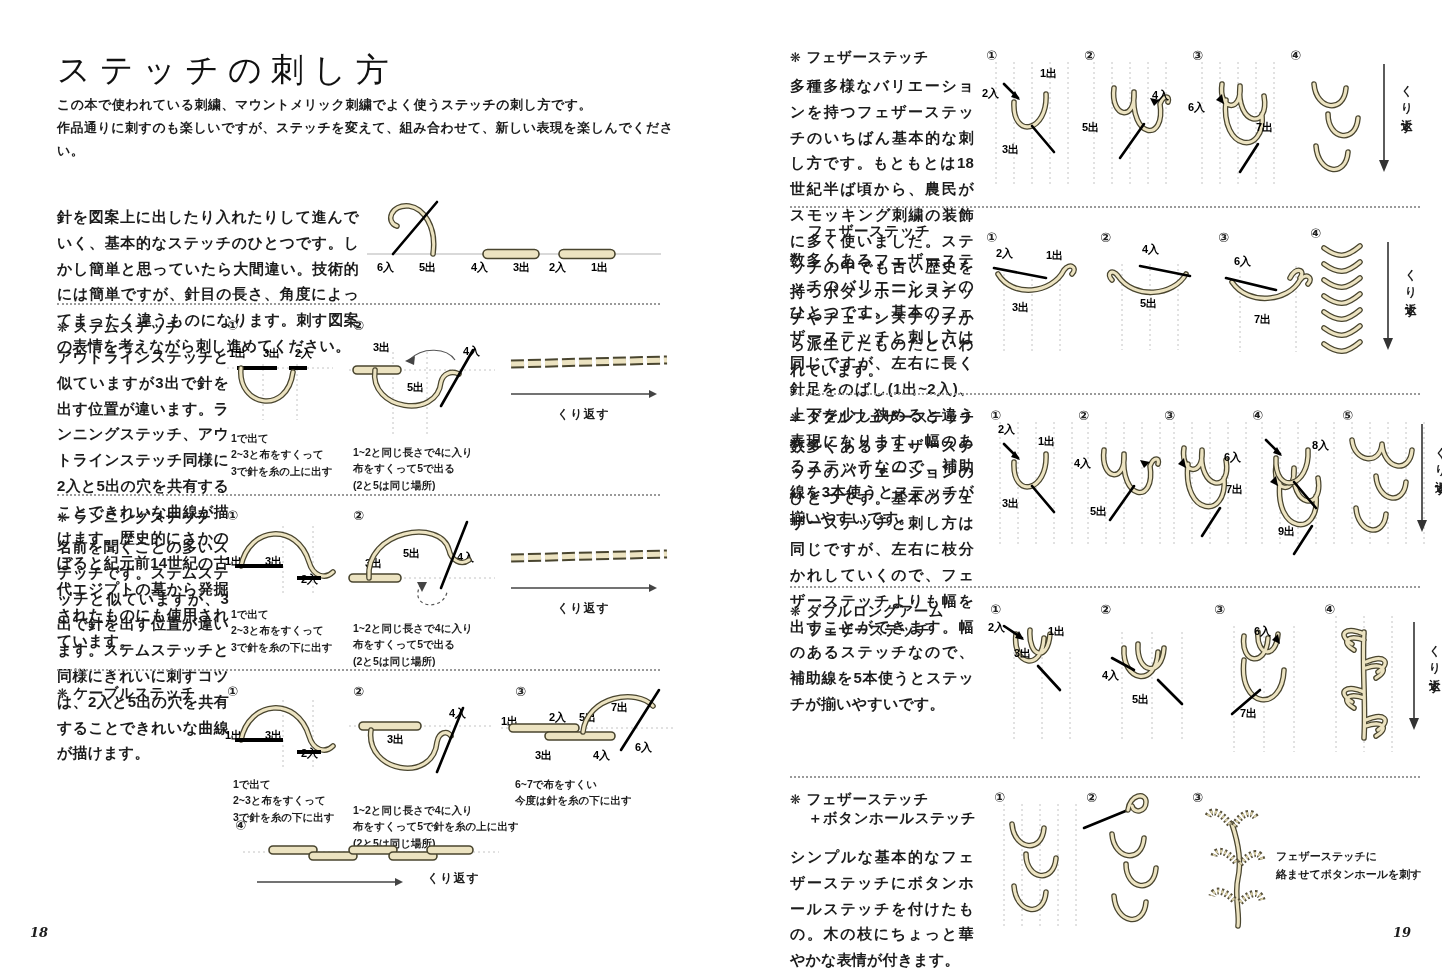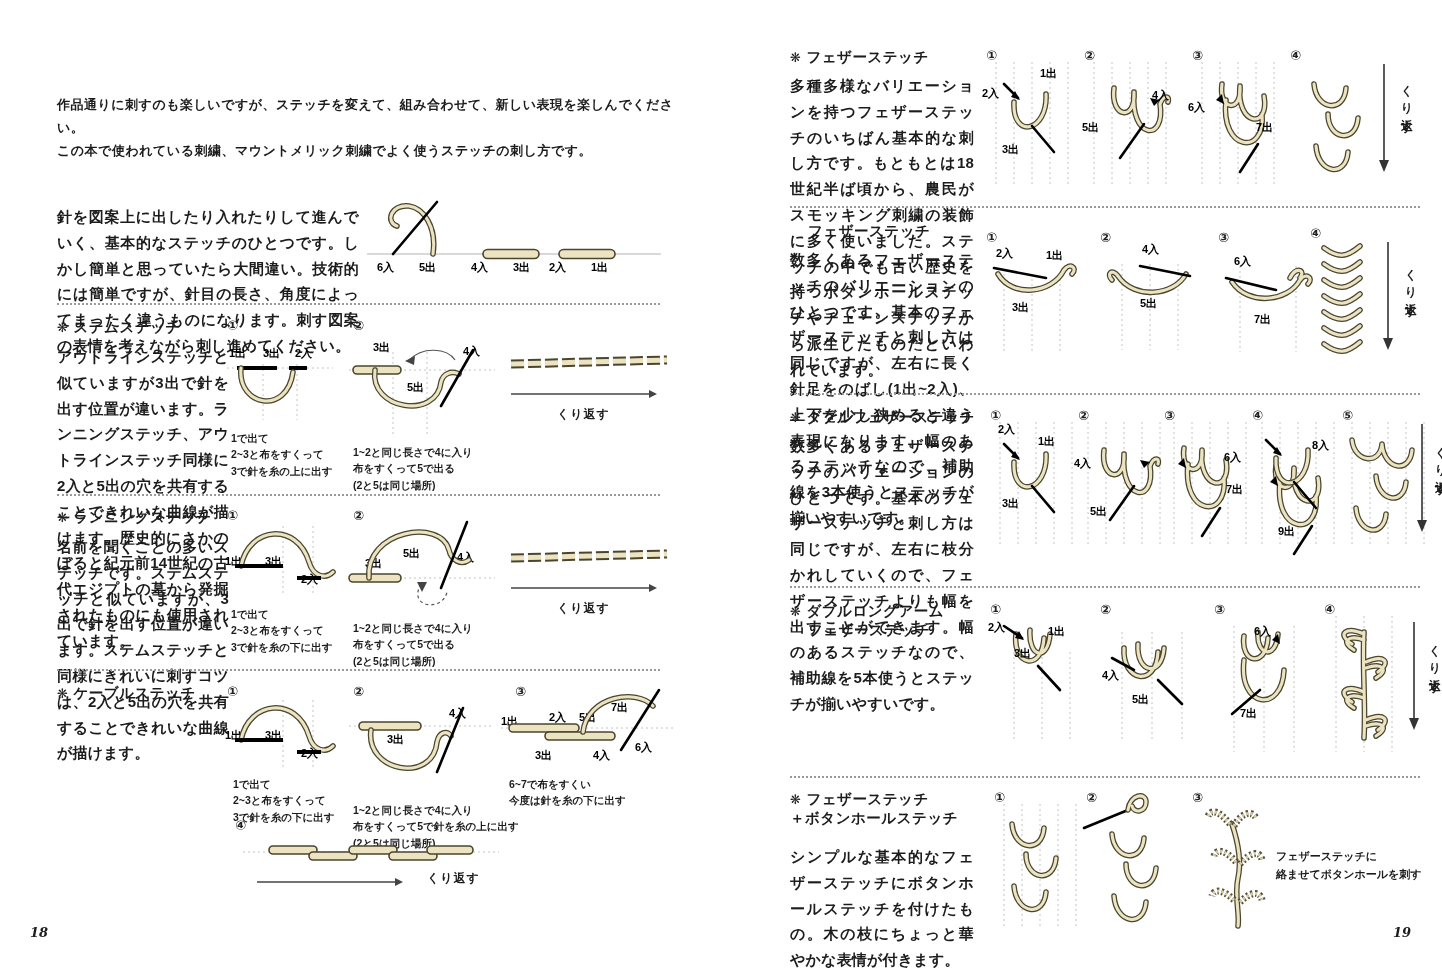--- a/index.html
+++ b/index.html
@@ -135,24 +135,25 @@
     </g>
     <g id="g-harrow">
       <line class="arrowln" x1="2" y1="6" x2="140" y2="6"></line>
       <polygon class="arrowhd" points="140,2 148,6 140,10"></polygon>
     </g>
   </defs>
 </svg>
 
 <div class="abs" style="left:0;top:0;width:700px;height:977px;">
 
+  <div class="abs title" style="left:57px;top:48px;">ステッチの刺し方</div>
 
   <div class="abs" style="left:57px;top:93px;width:640px;">
+    <div class="intro">この本で使われている刺繍、マウントメリック刺繍でよく使うステッチの刺し方です。</div>
     <div class="intro">作品通りに刺すのも楽しいですが、ステッチを変えて、組み合わせて、新しい表現を楽しんでください。</div>
-    <div class="intro">この本で使われている刺繍、マウントメリック刺繍でよく使うステッチの刺し方です。</div>
   </div>
 
   <div class="abs" style="left:57px;top:198px;width:620px;height:100px;">
     <div class="body-text" style="width:302px;margin-top:6px;">針を図案上に出したり入れたりして進んでいく、基本的なステッチのひとつです。しかし簡単と思っていたら大間違い。技術的には簡単ですが、針目の長さ、角度によってまったく違うものになります。刺す図案の表情を考えながら刺し進めてください。</div>
     <div class="abs" style="left:308px;top:-2px;width:300px;height:95px;">
       <svg width="300" height="70">
         <line class="base" x1="2" y1="58" x2="296" y2="58"></line>
         <rect class="dash" x="118" y="53.5" width="56" height="9" rx="4.5"></rect>
         <rect class="dash" x="194" y="53.5" width="56" height="9" rx="4.5"></rect>
         <path class="thr-o" d="M68,58 C72,30 58,12 44,10 C26,8 20,26 32,30"></path>
@@ -340,21 +341,21 @@
       <span class="lbl" style="left:96px;top:64px;">4入</span>
       <span class="lbl" style="left:138px;top:56px;">6入</span>
       <svg width="180" height="84" style="position:absolute;left:0;top:4px;">
         <line class="guide" x1="4" y1="40" x2="176" y2="40"></line>
         <rect class="dash" x="12" y="36" width="70" height="8" rx="4"></rect>
         <rect class="dash" x="48" y="44" width="70" height="8" rx="4"></rect>
         <path class="thr-o" d="M86,44 C90,8 140,0 156,18"></path>
         <path class="thr-i" d="M86,44 C90,8 140,0 156,18"></path>
         <line class="ndl" x1="162" y1="2" x2="124" y2="62"></line>
       </svg>
-      <div class="cap" style="left:12px;top:92px;width:170px;">6~7で布をすくい
+      <div class="cap" style="left:18px;top:92px;width:170px;">6~7で布をすくい
 今度は針を糸の下に出す</div>
     </div>
 
     <div class="abs" style="left:168px;top:134px;width:440px;height:90px;">
       <span class="num" style="left:10px;top:0;">④</span>
       <svg width="260" height="26" style="position:absolute;left:18px;top:24px;">
         <line class="guide" x1="0" y1="10" x2="256" y2="10"></line>
         <use href="#g-cablechain" transform="translate(24,0)"></use>
       </svg>
       <svg width="160" height="12" style="position:absolute;left:30px;top:58px;">
@@ -581,21 +582,21 @@
       <span class="vrep" style="left:106px;top:34px;">くり返す</span>
     </div>
   </div>
 
   <div class="sep" style="left:5px;top:776px;width:630px;"></div>
 
   <div class="abs" style="left:5px;top:790px;width:650px;height:160px;">
     <div class="sec-head">
       <span class="mark">❋</span><span>フェザーステッチ</span>
     </div>
-    <div class="sec-head" style="">＋ボタンホールステッチ</div>
+    <div class="sec-head" style="margin-left:18px;">＋ボタンホールステッチ</div>
     <div class="body-text" style="width:184px;margin-top:16px;">シンプルな基本的なフェザーステッチにボタンホールステッチを付けたもの。木の枝にちょっと華やかな表情が付きます。</div>
 
     <div class="abs" style="left:200px;top:0;width:92px;height:150px;">
       <span class="num" style="left:4px;top:0;">①</span>
       <svg width="92" height="150">
           <use href="#g-vguides"></use>
           <use href="#g-chain3" transform="translate(0,12)"></use>
         </svg>
     </div>
     <div class="abs" style="left:292px;top:0;width:100px;height:150px;">

